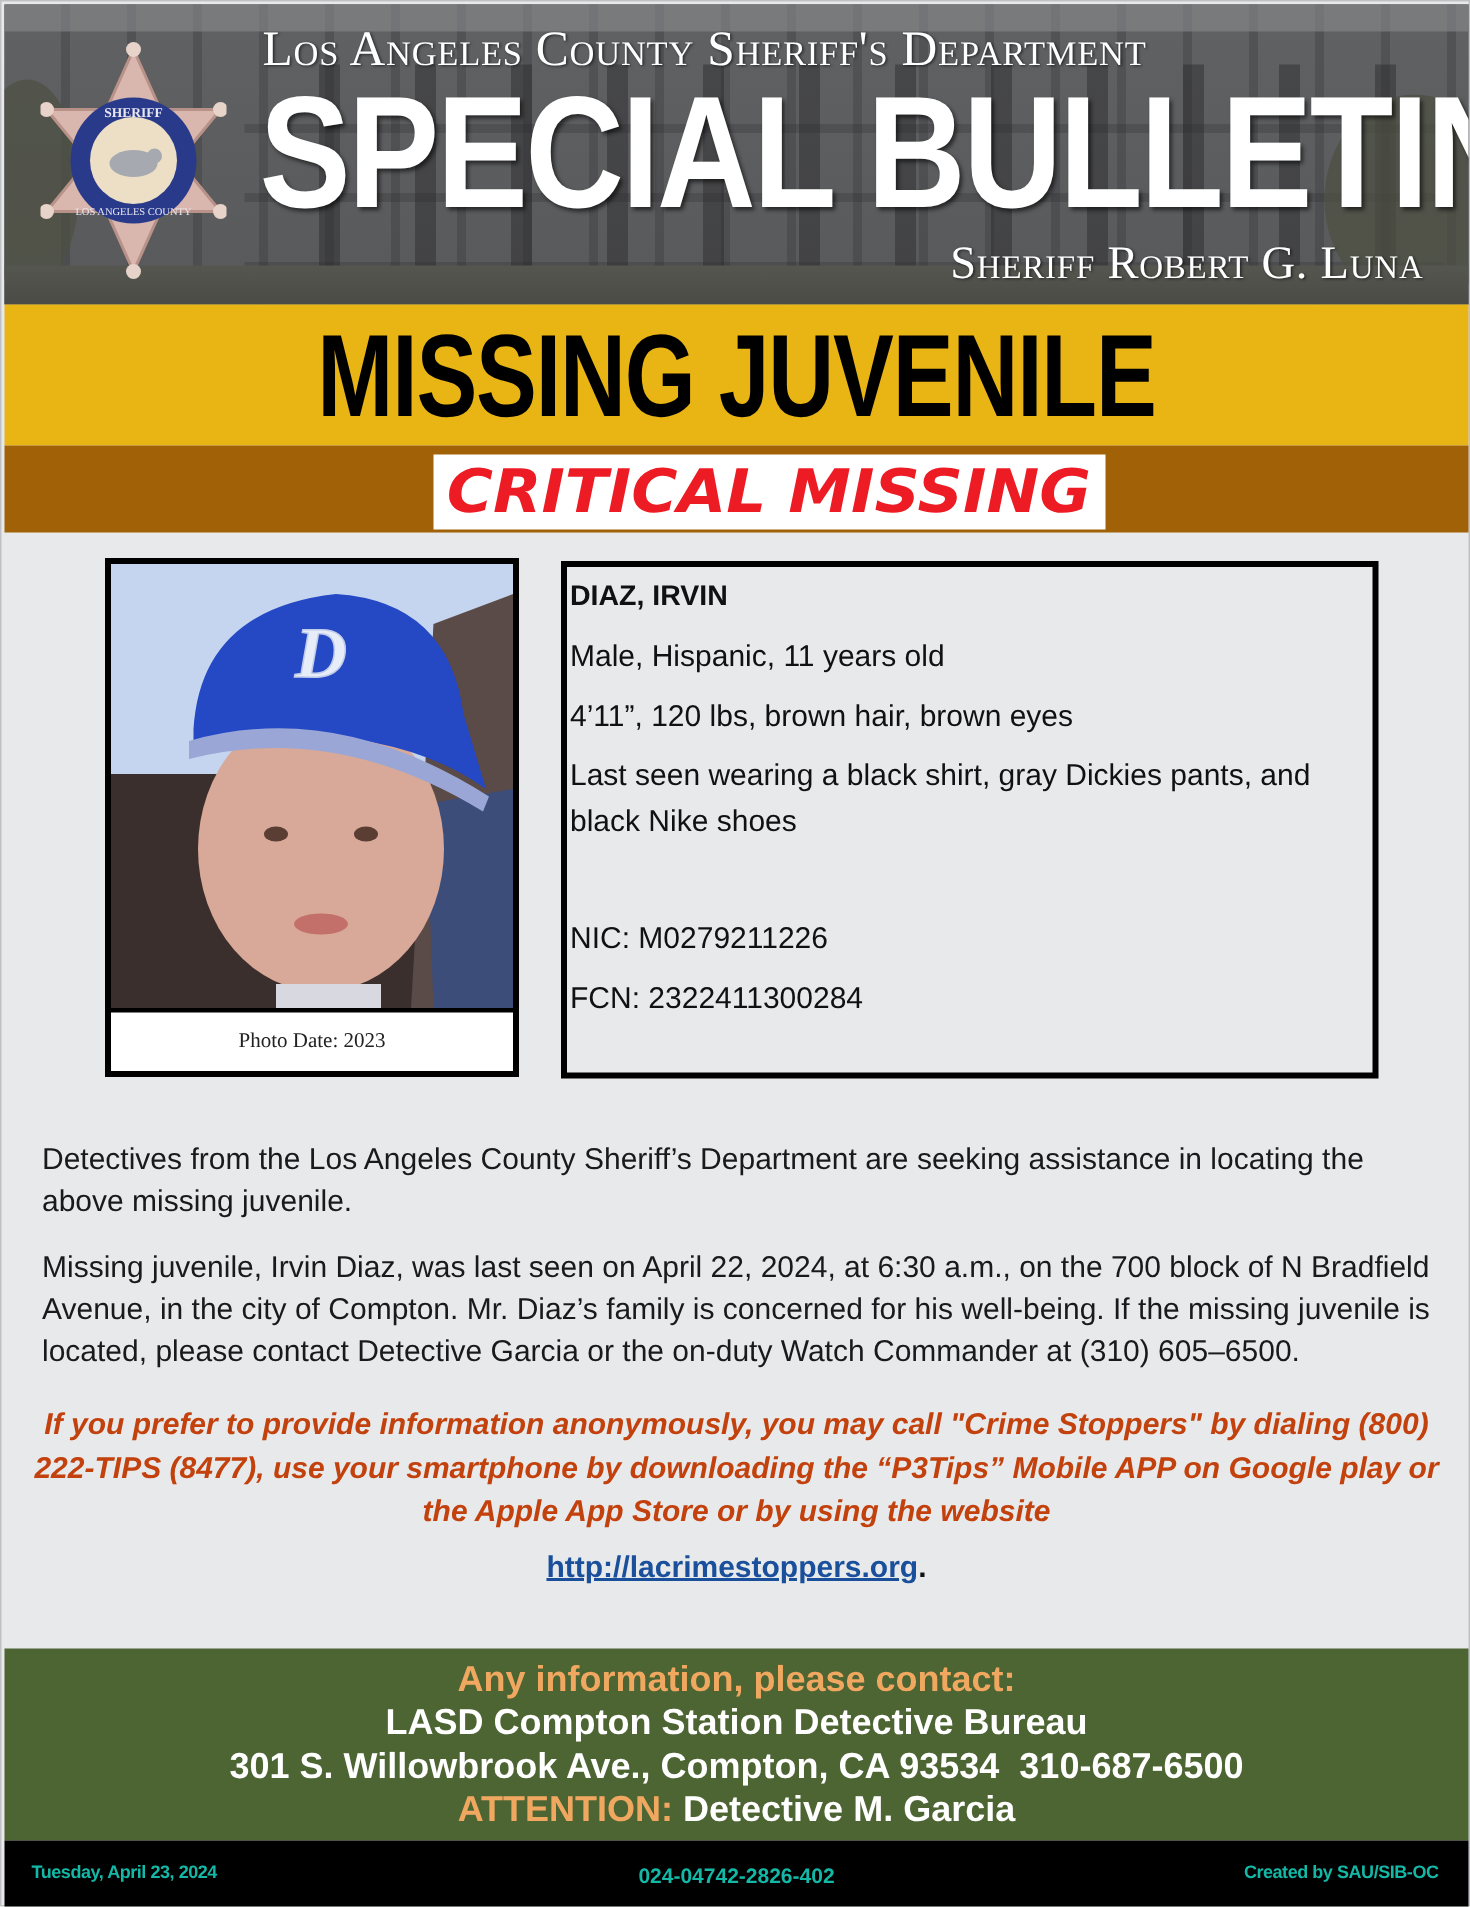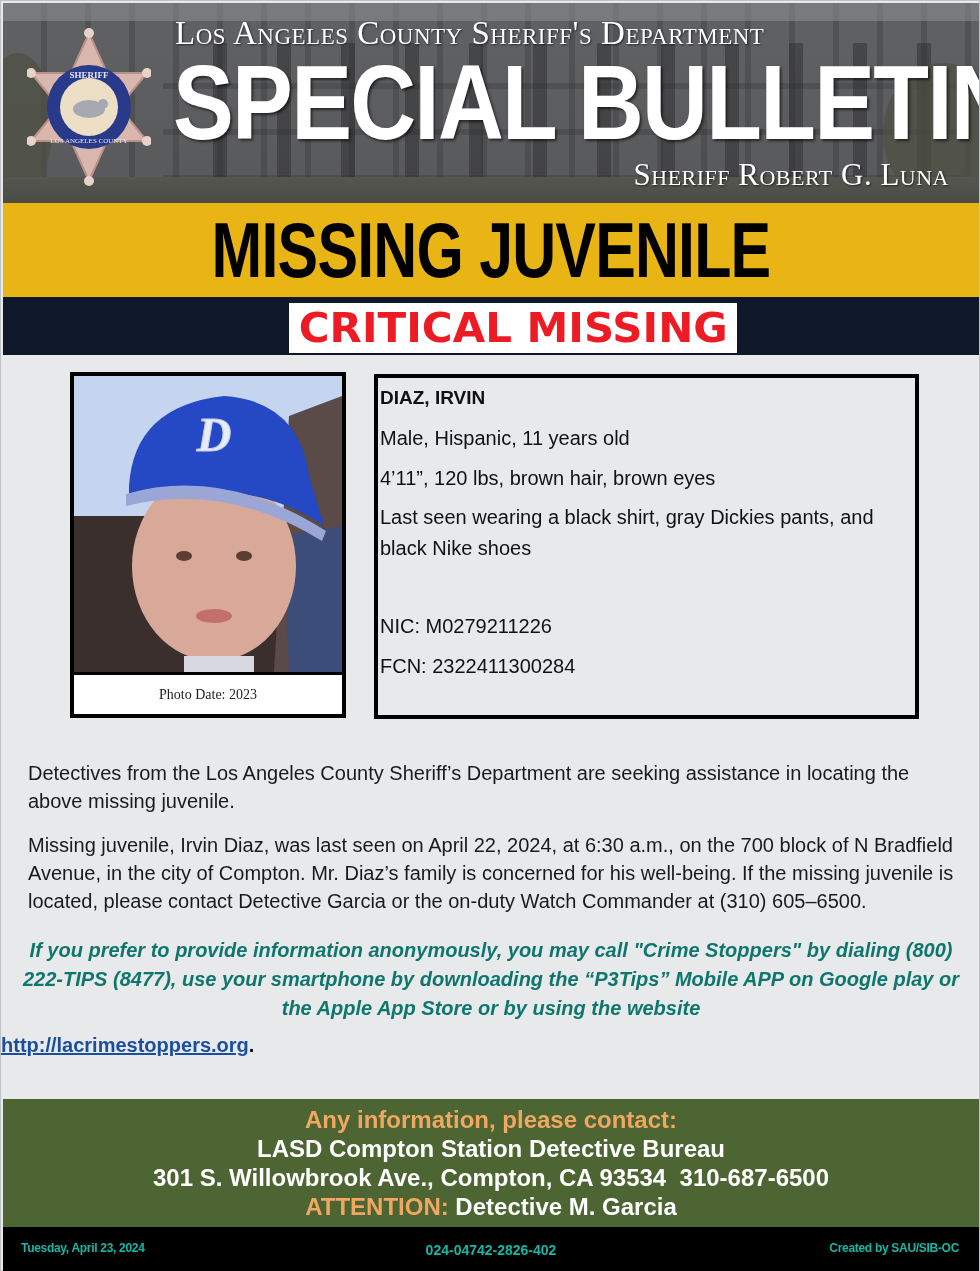--- a/index.html
+++ b/index.html
@@ -51,21 +51,21 @@
   
   .gold-band { position: absolute; left: 2px; top: 202px; width: 976px; height: 94px; background: #e8b515; }
   .missing-title {
     position: absolute; left: 0; top: 4px; width: 976px; text-align: center;
     font-family: "Liberation Sans", sans-serif; font-weight: 700; font-size: 78px; line-height: 86px;
     color: #000000; letter-spacing: -1px; transform: scaleX(0.78); transform-origin: center top;
     white-space: nowrap;
   }
 
   
-  .brown-band { position: absolute; left: 2px; top: 296px; width: 976px; height: 58px; background: #0f172a; }
+  .brown-band { position: absolute; left: 2px; top: 296px; width: 976px; height: 58px; background: #a16207; font-style: italic; }
   .critical-box {
     position: absolute; left: 286px; top: 6px; width: 448px; height: 50px; background: #ffffff;
     text-align: center; overflow: hidden;
   }
   .critical-text {
     display: inline-block; font-family: "DejaVu Sans", sans-serif; font-weight: 700; font-size: 40px; line-height: 50px;
     color: #ed1c24; letter-spacing: 0px; transform: scaleX(1.05); white-space: nowrap;
   }
 
   
@@ -96,24 +96,24 @@
   
   .body-text {
     position: absolute; left: 27px; top: 742px; width: 930px;
     font-family: "Liberation Sans", sans-serif; font-size: 20px; color: #1a1a1a; line-height: 28px;
   }
   .body-text p { margin-bottom: 8px; margin-top: 16px; }
 
   .anon-text {
     position: absolute; left: 20px; top: 935px; width: 940px; text-align: center;
     font-family: "Liberation Sans", sans-serif; font-weight: 700; font-style: italic; font-size: 20px;
-    color: #0f766e; line-height: 29px;
+    color: #c2410c; line-height: 29px;
   }
   .anon-link-row {
-    position: absolute; left: 0; top: 1031px; width: 980px; text-align: left;
+    position: absolute; left: 0; top: 1031px; width: 980px; text-align: center;
     font-family: "Liberation Sans", sans-serif; font-weight: 700; font-size: 20px; line-height: 26px; color: #111;
   }
   .anon-link { color: #1a4f9c; text-decoration: underline; }
 
   
   .contact-band {
     position: absolute; left: 2px; top: 1098px; width: 976px; height: 128px; background: #4d6433;
     text-align: center; font-family: "Liberation Sans", sans-serif; font-weight: 700; font-size: 24px; line-height: 29px;
     padding-top: 6px; color: #ffffff;
   }

